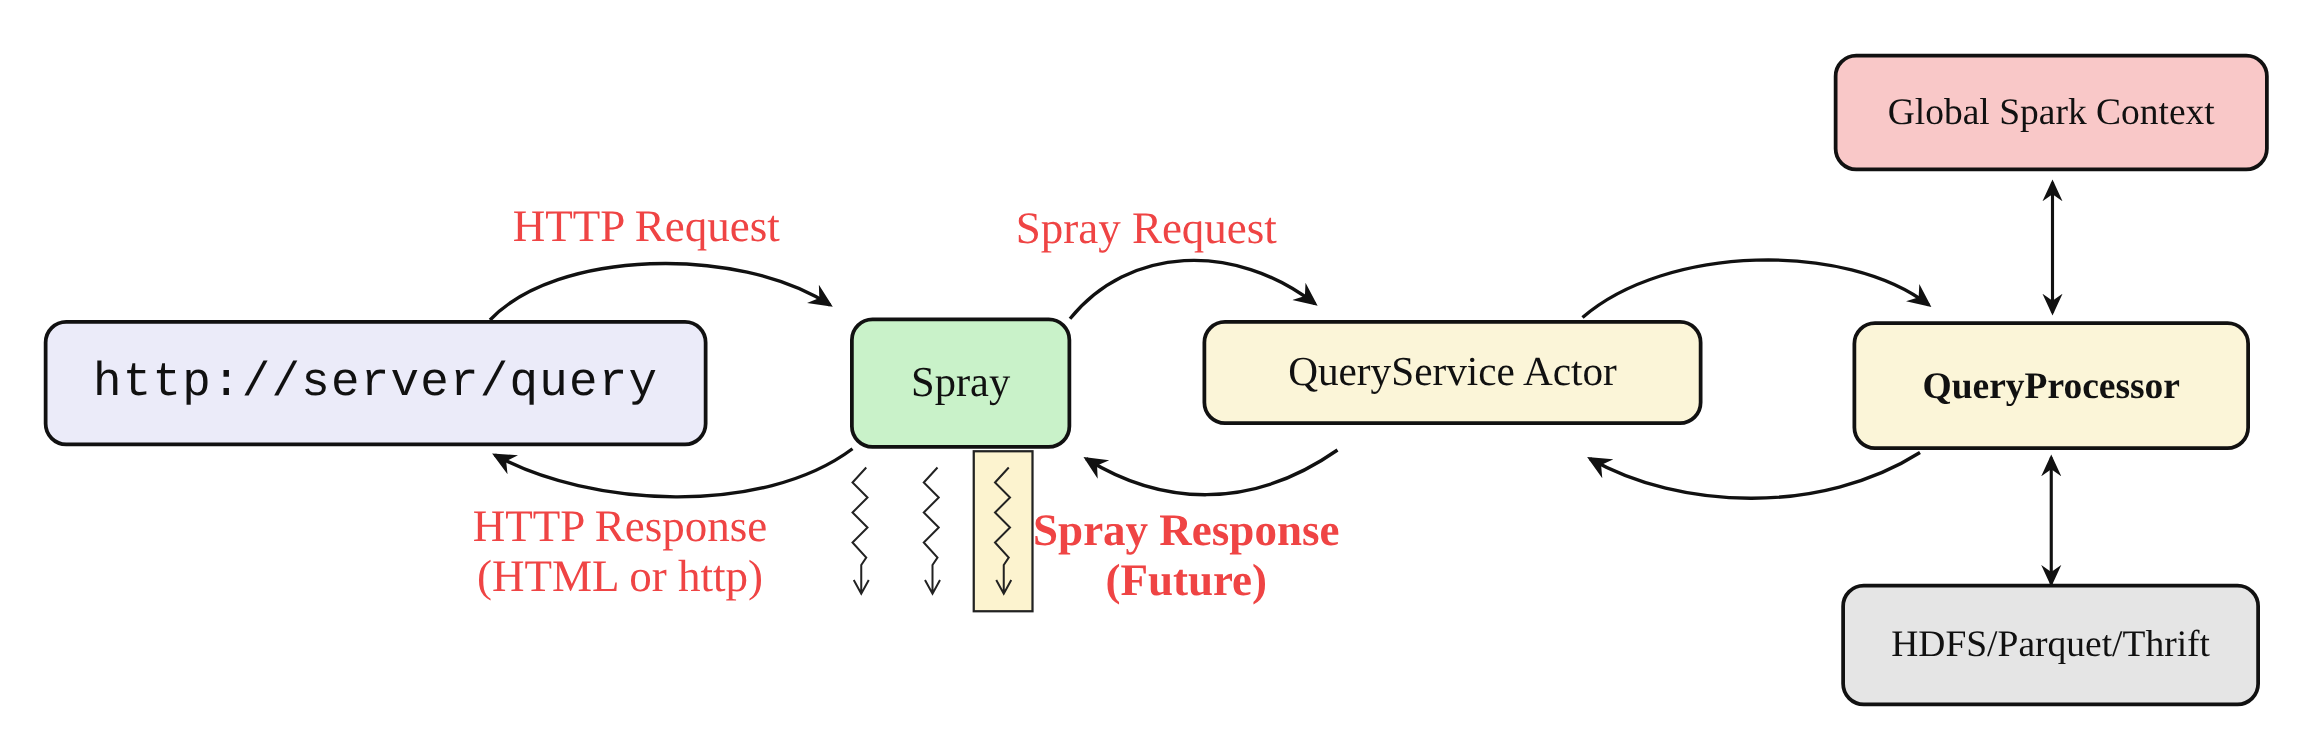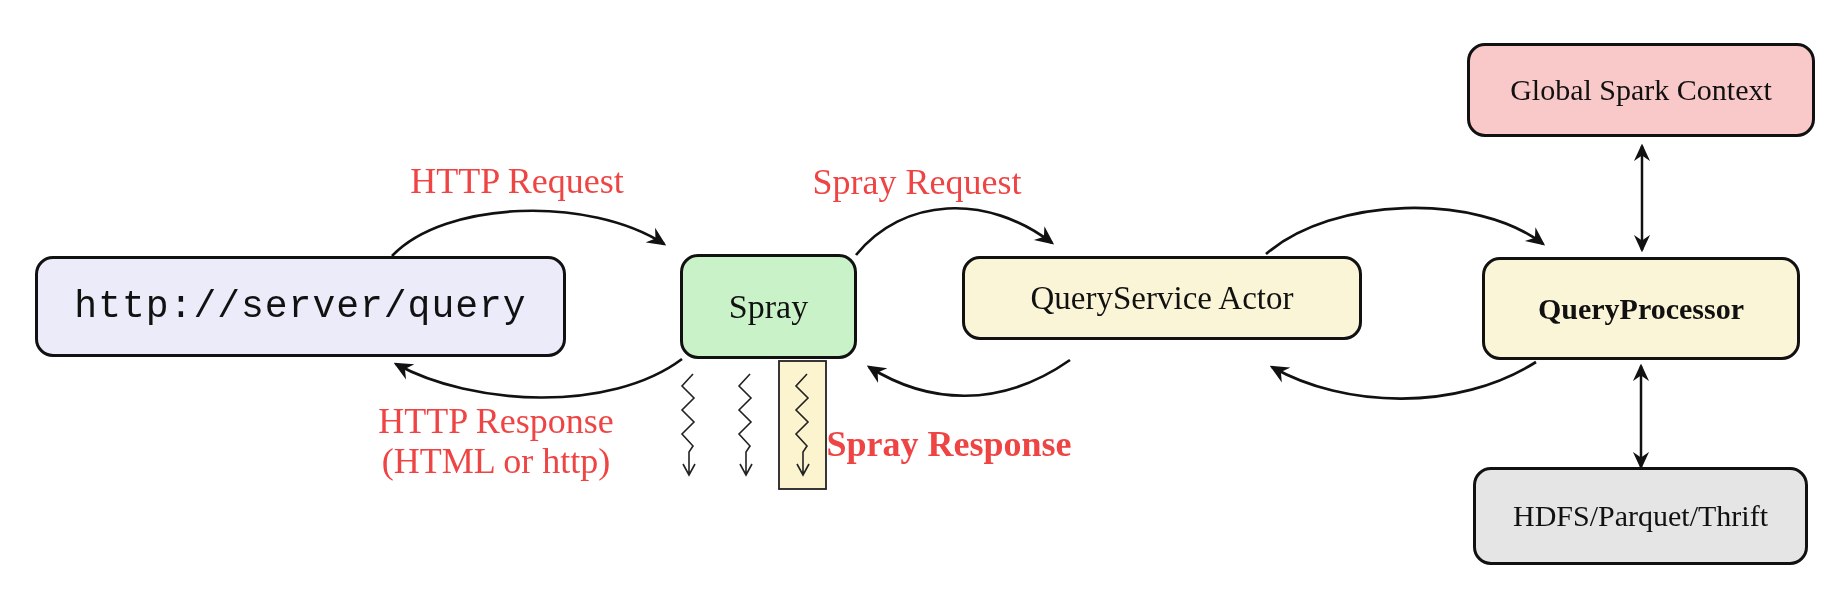--- a/index.html
+++ b/index.html
@@ -100,15 +100,16 @@
 
   <div class="edge-label lbl-spray-request">Spray Request</div>
 
   <div class="edge-label lbl-http-response">
     <div>HTTP Response</div>
     <div>(HTML or http)</div>
   </div>
 
   <div class="edge-label lbl-spray-response">
     <div>Spray Response</div>
+    <div>(Future)</div>
   </div>
 
 </div>
 
 </body></html>

